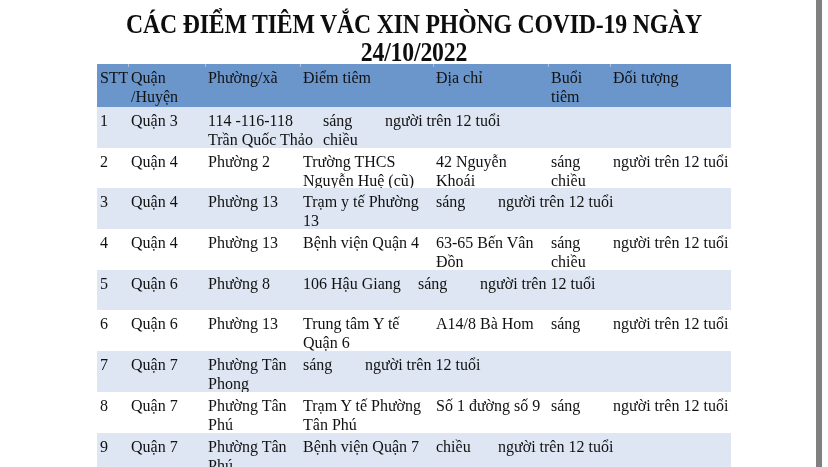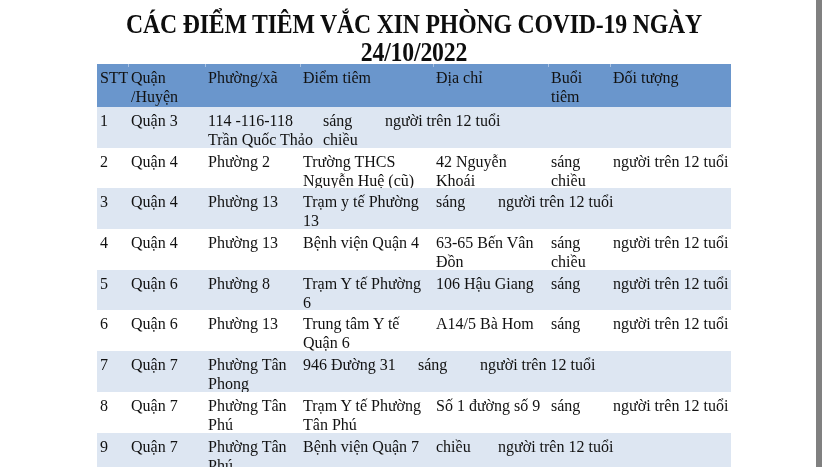--- a/index.html
+++ b/index.html
@@ -170,41 +170,39 @@
       <div class="cell c3">Bệnh viện Quận 4</div>
       <div class="cell c4">63-65 Bến Vân Đồn</div>
       <div class="cell c5">sáng chiều</div>
       <div class="cell c6">người trên 12 tuổi</div>
     </div>
 
     <div class="row odd">
       <div class="cell c0">5</div>
       <div class="cell c1">Quận 6</div>
       <div class="cell c2">Phường 8</div>
-      <div class="cell c3">Trạm Y tế Phường 6</div>
       <div class="cell c4">106 Hậu Giang</div>
       <div class="cell c5">sáng</div>
       <div class="cell c6">người trên 12 tuổi</div>
     </div>
 
     <div class="row even">
       <div class="cell c0">6</div>
       <div class="cell c1">Quận 6</div>
       <div class="cell c2">Phường 13</div>
       <div class="cell c3">Trung tâm Y tế Quận 6</div>
-      <div class="cell c4">A14/5 Bà Hom</div>
+      <div class="cell c4">A14/8 Bà Hom</div>
       <div class="cell c5">sáng</div>
       <div class="cell c6">người trên 12 tuổi</div>
     </div>
 
     <div class="row odd">
       <div class="cell c0">7</div>
       <div class="cell c1">Quận 7</div>
       <div class="cell c2">Phường Tân Phong</div>
-      <div class="cell c4">946 Đường 31</div>
       <div class="cell c5">sáng</div>
       <div class="cell c6">người trên 12 tuổi</div>
     </div>
 
     <div class="row even">
       <div class="cell c0">8</div>
       <div class="cell c1">Quận 7</div>
       <div class="cell c2">Phường Tân Phú</div>
       <div class="cell c3">Trạm Y tế Phường Tân Phú</div>
       <div class="cell c4">Số 1 đường số 9</div>

